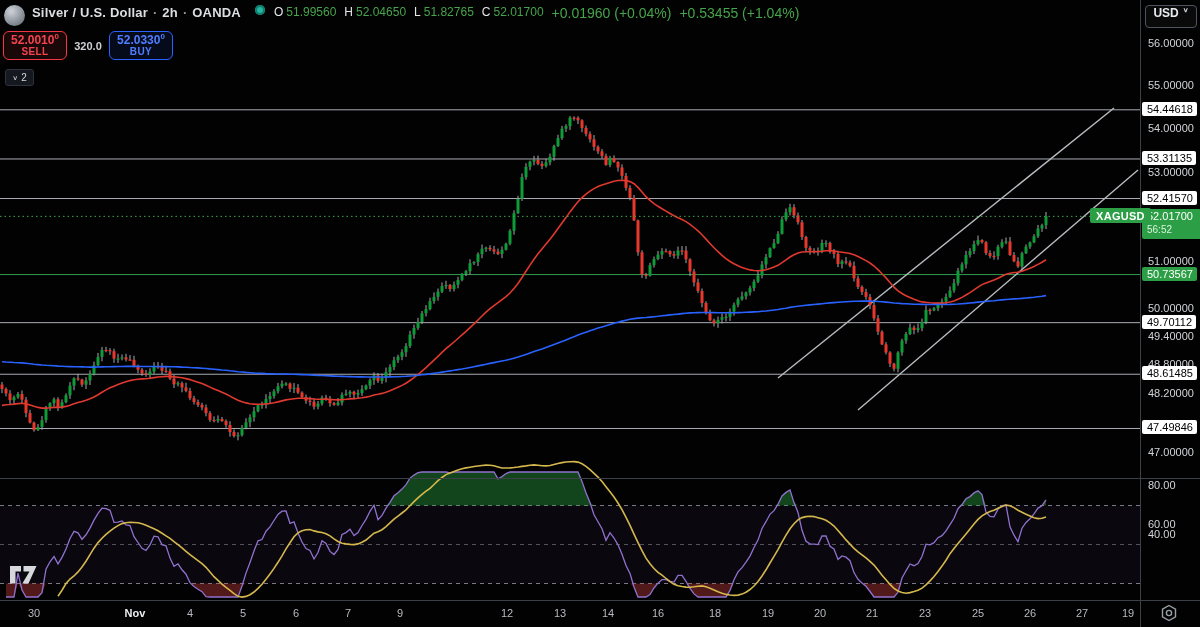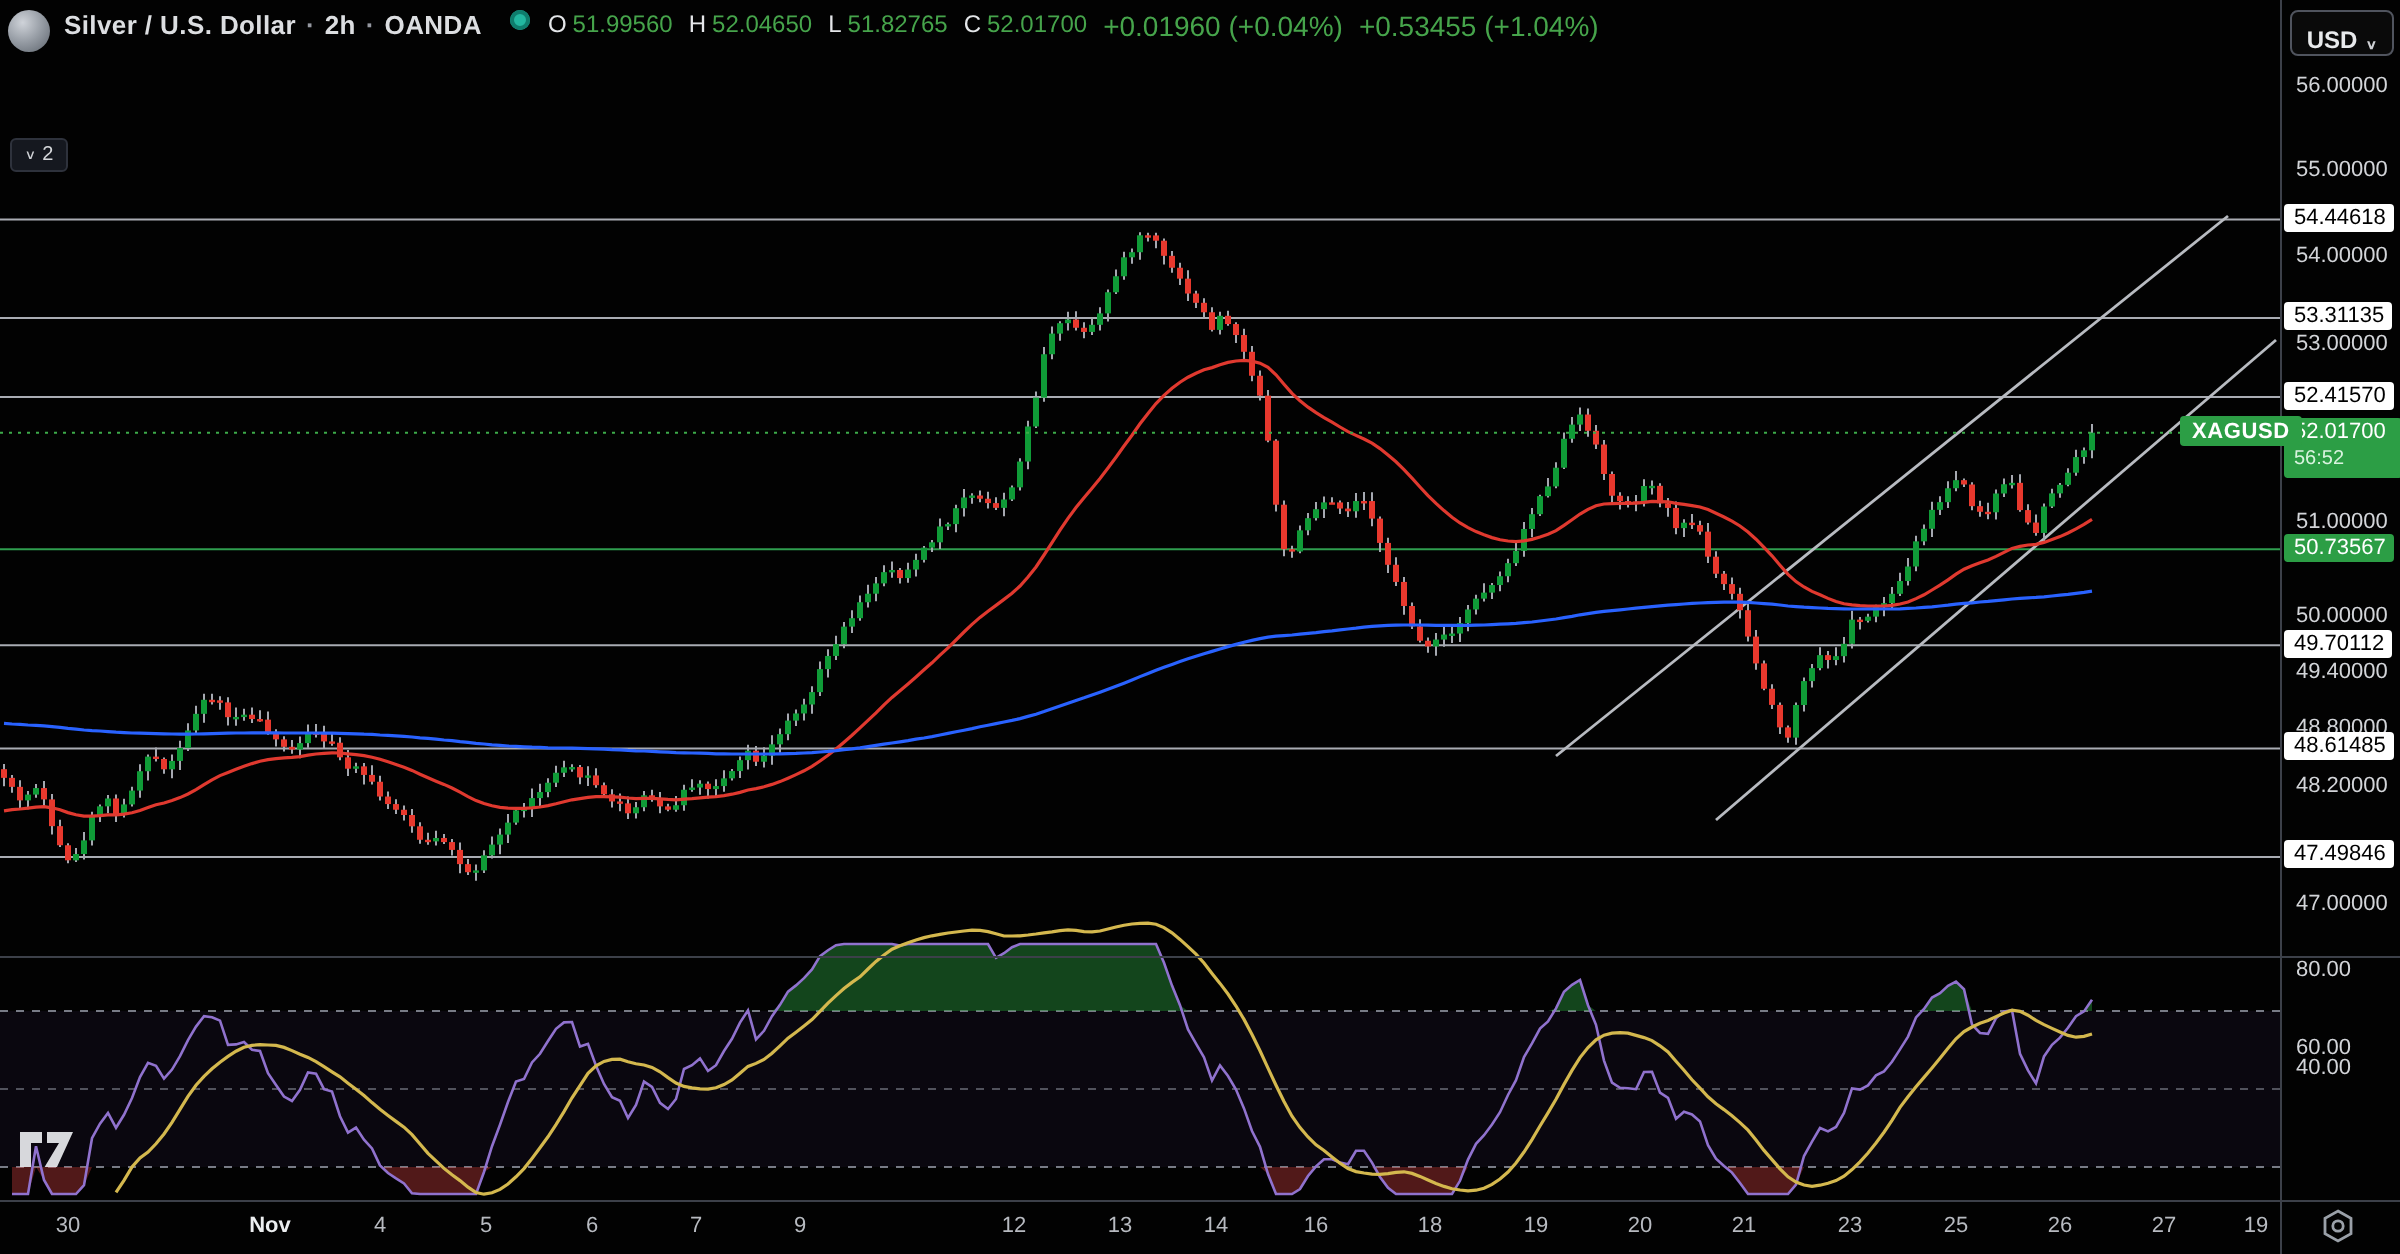--- a/index.html
+++ b/index.html
@@ -30,21 +30,21 @@
   .trade-lbl{font-size:10px;font-weight:700;letter-spacing:.4px;}
   #spread{width:42px;text-align:center;color:#cfd1d5;font-size:11px;font-weight:600;}
   #collapse-btn{position:absolute;left:5px;top:69px;width:27px;height:15px;border-radius:3px;
      background:#15181f;border:1px solid #2e323c;color:#d5d7da;font-size:10px;display:flex;
      align-items:center;justify-content:center;gap:3px;z-index:30;cursor:pointer;}
   .chev{font-size:8px;color:#cfd1d5;transform:scaleY(.8);}
   
   #paxis{position:absolute;left:1141px;top:0;width:59px;height:627px;z-index:20;}
   #usd-btn{position:absolute;left:4px;top:5px;width:50px;height:21px;border:1px solid #50545e;
      border-radius:4px;color:#e8eaec;font-size:12px;font-weight:600;display:flex;
-     align-items:flex-end;justify-content:center;gap:4px;cursor:pointer;background:#0a0a0a;}
+     align-items:flex-start;justify-content:center;gap:4px;cursor:pointer;background:#0a0a0a;}
   #usd-btn .chev{font-size:8px;}
   .tick{position:absolute;left:7px;color:#d2d4d8;font-size:11px;white-space:nowrap;}
   .badge{position:absolute;left:1px;padding:1px 4px 1px 5px;font-size:11px;border-radius:2px;
      white-space:nowrap;}
   .badge.white{background:#fff;color:#000;}
   .badge.green{background:#2c9e45;color:#fff;}
   #last-badge{position:absolute;left:1px;width:54px;background:#2c9e45;color:#fff;
      border-radius:2px;padding:1px 0 2px 5px;line-height:1.25;}
   #last-badge .p{font-size:11px;font-weight:500;}
   #last-badge .cd{font-size:10px;color:#d8f3de;}
@@ -630,20 +630,31 @@
     <span class="ohlc">H</span>
     <span class="ohlc-v">52.04650</span>
     <span class="ohlc">L</span>
     <span class="ohlc-v">51.82765</span>
     <span class="ohlc">C</span>
     <span class="ohlc-v">52.01700</span>
     <span class="chg">+0.01960 (+0.04%)</span>
     <span class="chg">+0.53455 (+1.04%)</span>
   </div>
 
+  <div id="trade">
+    <div class="trade-btn" id="sell-btn">
+      <span class="trade-price"><span>52.0010</span><sup>0</sup></span>
+      <span class="trade-lbl">SELL</span>
+    </div>
+    <div id="spread">320.0</div>
+    <div class="trade-btn" id="buy-btn">
+      <span class="trade-price"><span>52.0330</span><sup>0</sup></span>
+      <span class="trade-lbl">BUY</span>
+    </div>
+  </div>
   <div id="collapse-btn">
     <span class="chev">∨</span>
     <span>2</span>
   </div>
 
   <div id="sym-label" style="top: 208.349px;">XAGUSD</div>
 
   <div id="paxis">
     <div id="usd-btn">
       <span>USD</span>

